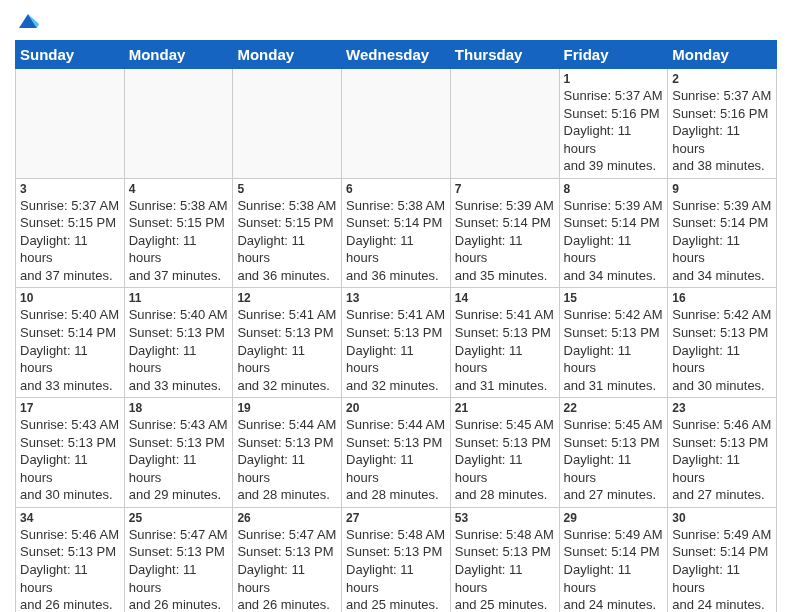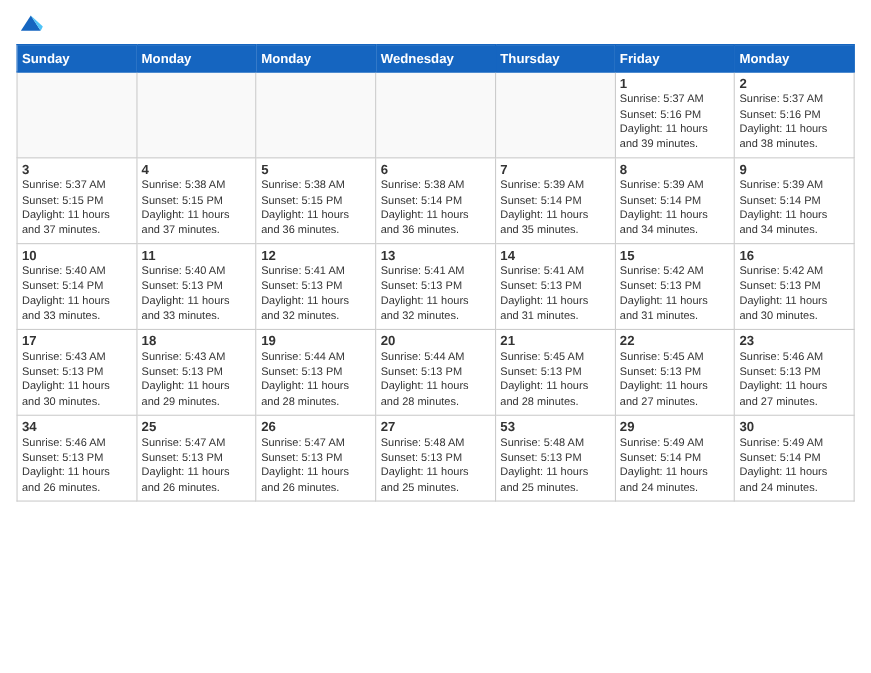--- a/index.html
+++ b/index.html
@@ -41,21 +41,21 @@
       font-size: 14px;
       color: #555;
     }
     .calendar {
       width: 100%;
       border-collapse: collapse;
     }
     .calendar th {
       background-color: #1565c0;
       color: #fff;
-      font-size: 12px;
+      font-size: 15px;
       font-weight: bold;
       padding: 5px 4px;
       text-align: left;
       border: 1px solid #1565c0;
     }
     .calendar td {
       border: 1px solid #ccc;
       vertical-align: top;
       padding: 3px 4px;
       width: calc(100% / 7);
@@ -66,21 +66,21 @@
     }
     .calendar td.empty {
       background: #f9f9f9;
     }
     .day-number {
       font-size: 12px;
       font-weight: bold;
       margin-bottom: 1px;
     }
     .day-info {
-      font-size: 10px;
+      font-size: 13px;
       color: #333;
       line-height: 1.35;
     }
     tr.week-row td {
       height: 78px;
     }
   </style>
 </head>
 <body>
 

